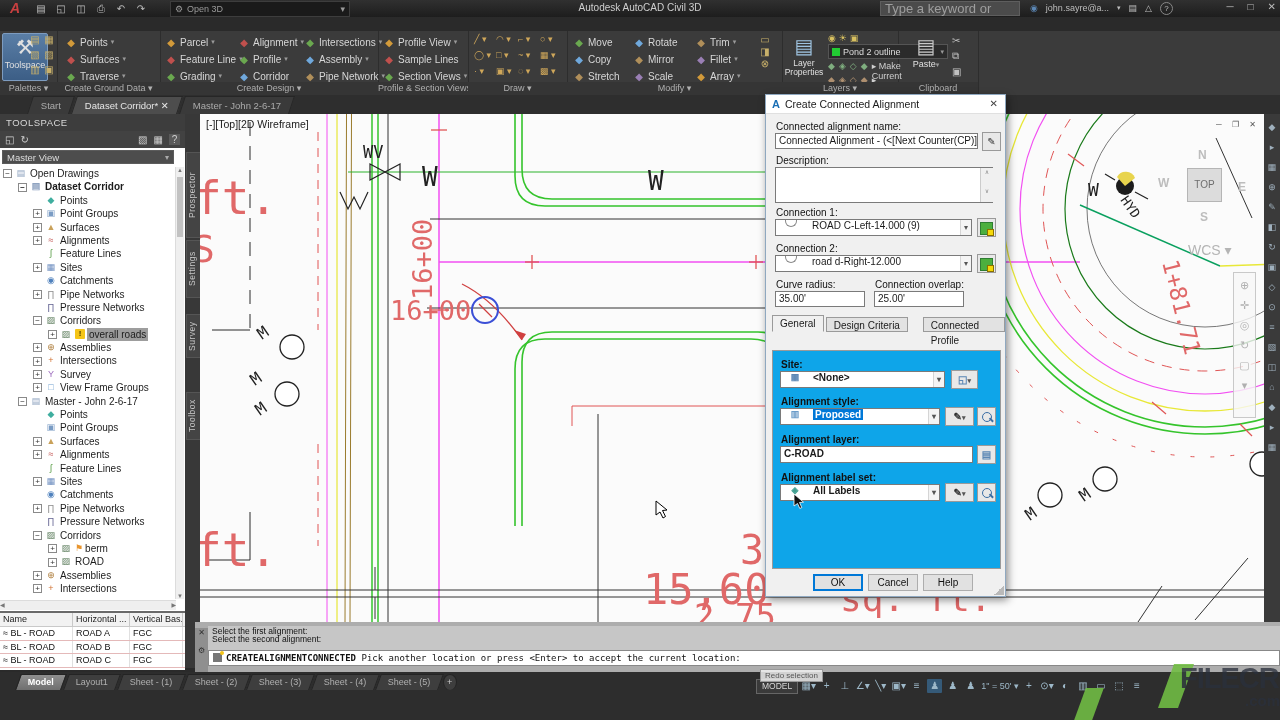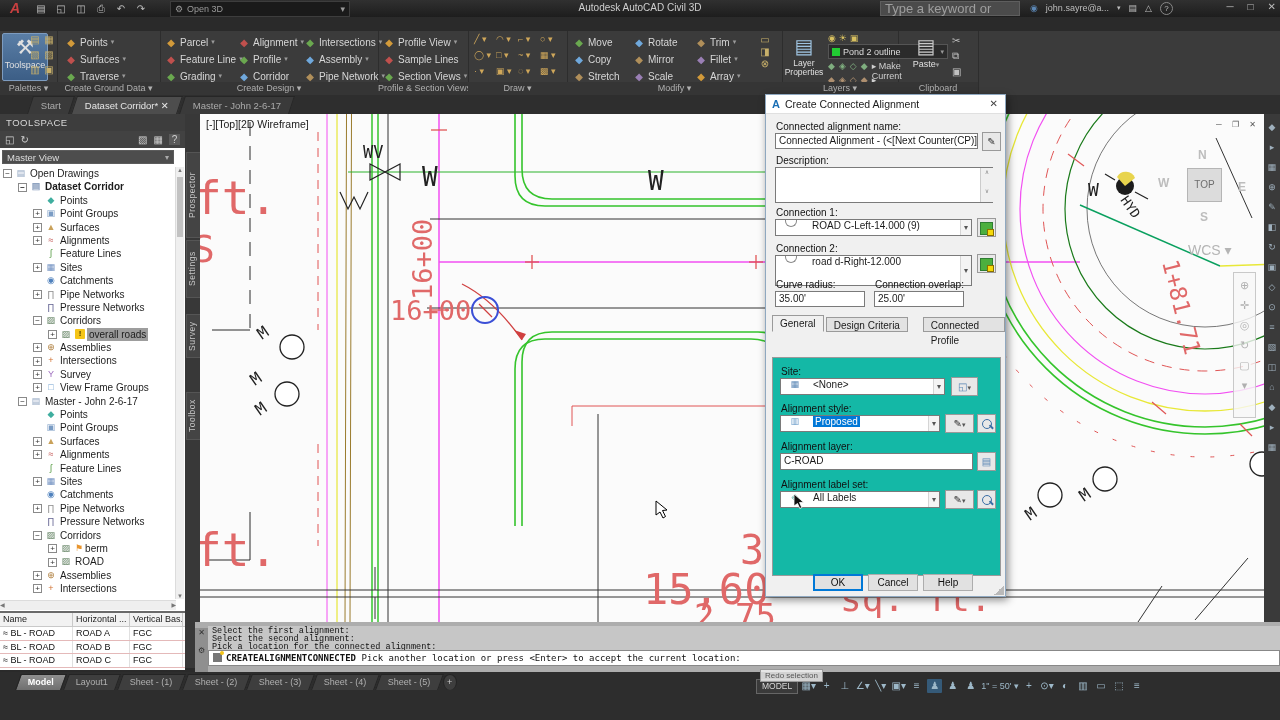--- a/index.html
+++ b/index.html
@@ -83,30 +83,30 @@
   .dinput{position:absolute;background:#fff;border:1px solid #7a7a7a;font-size:10px;line-height:14px;padding:0 3px;white-space:nowrap;overflow:hidden;box-sizing:border-box;}
   .dcombo{position:absolute;background:#fff;border:1px solid #7a7a7a;font-size:10px;display:flex;align-items:flex-start;box-sizing:border-box;padding-left:8px;overflow:hidden;gap:12px;}
   .dcombo .dd{margin-left:auto;color:#555;font-size:8px;padding:0 3px;border-left:1px solid #d5d5d5;align-self:stretch;display:flex;align-items:center;background:#f4f4f4;}
   .dbtn-sm{position:absolute;width:19px;height:19px;background:#e8e8e8;border:1px solid #9a9a9a;box-sizing:border-box;text-align:center;font-size:10px;line-height:17px;color:#333;}
   .ico-align{display:inline-block;width:10px;height:6px;border:1.5px solid #8a8a8a;border-top:none;border-radius:0 0 8px 8px;margin:0 3px 0 1px;}
   .ico-green{display:inline-block;width:11px;height:11px;background:#4caf3e;border:1px solid #2e7d32;position:relative;}
   .ico-green:after{content:"";position:absolute;right:-2px;bottom:-2px;width:5px;height:5px;background:#f5d90a;border:1px solid #8a7000;}
   .hl{background:#0078d7;color:#fff;padding:0 2px;}
   .dtab{position:absolute;height:15px;line-height:15px;padding:0 7px;font-size:10px;border:1px solid #9a9a9a;background:#e2e2e2;box-sizing:border-box;}
   .dtab.active{background:#f0f0f0;border-bottom-color:#f0f0f0;height:17px;z-index:2;}
-  #dlg-panel{position:absolute;left:6px;top:262px;width:227px;height:217px;border:1px solid #9a9a9a;background:#14b8a6;}
+  #dlg-panel{position:absolute;left:6px;top:255px;width:227px;height:217px;border:1px solid #9a9a9a;background:#0ea5e9;font-weight:bold;}
   .dbtn{position:absolute;width:50px;height:17px;background:#e1e1e1;border:1px solid #adadad;font-size:10px;text-align:center;line-height:15px;box-sizing:border-box;color:#111;}
   .dbtn.focus{border:1px solid #0078d7;box-shadow:inset 0 0 0 1px #0078d7;}
   #dlg-grip{position:absolute;right:1px;bottom:1px;width:10px;height:10px;background:linear-gradient(135deg,transparent 50%,#b9b9b9 50%);}
   .magico{position:relative;display:inline-block;width:8px;height:8px;border:1.5px solid #3a6ea5;border-radius:50%;}
   .magico:after{content:"";position:absolute;left:6px;top:6px;width:5px;height:1.5px;background:#3a6ea5;transform:rotate(45deg);}
   
   #cmd{position:absolute;left:195px;top:622px;width:1085px;height:50px;background:#adadad;}
   #cmd-side{position:absolute;left:0;top:6px;width:13px;height:44px;background:#8f8f8f;color:#333;font-size:8px;text-align:center;}
-  #cmd-hist{position:absolute;left:13px;top:4px;right:0;height:33px;background:#c6c6c6;font-family:Liberation Mono, monospace;font-size:8.5px;color:#111;line-height:8px;padding:1px 12px 0 4px;box-sizing:border-box;}
+  #cmd-hist{position:absolute;left:13px;top:4px;right:0;height:33px;background:#c6c6c6;font-family:Liberation Sans, sans-serif;font-size:8.5px;color:#111;line-height:8px;padding:1px 12px 0 4px;box-sizing:border-box;}
   #cmd-input{position:absolute;left:13px;top:28px;right:0;height:16px;background:#fff;border:1px solid #888;font-family:"DejaVu Sans Mono",monospace;font-size:9px;color:#111;line-height:14px;padding-left:4px;box-sizing:border-box;}
   #cmd-input b{font-weight:bold;}
   .cmdico{display:inline-block;width:9px;height:9px;background:#777;position:relative;margin-right:4px;vertical-align:-1px;}
   .cmdico:after{content:"";position:absolute;right:-2px;top:-2px;width:4px;height:4px;background:#f5c518;border-radius:50%;}
   #tooltip{position:absolute;left:760px;top:669px;background:rgba(240,240,240,.85);border:1px solid #999;font-size:8px;color:#555;padding:0 4px;line-height:11px;z-index:40;}
   
   #layouttabs{position:absolute;left:0;top:672px;width:1280px;height:18px;background:#2d2d2d;display:flex;align-items:flex-end;padding-left:18px;box-sizing:border-box;}
   .ltab{height:15px;line-height:15px;padding:0 9px;font-size:9px;color:#b0b0b0;background:#3e3e3e;border:1px solid #242424;border-bottom:none;margin-right:2px;transform:skewX(-20deg);}
   .ltab>span{display:inline-block;transform:skewX(20deg);}
   .ltab.active{background:linear-gradient(#8f8f8f,#6f6f6f);color:#fff;font-weight:bold;}
@@ -797,21 +797,21 @@
     <div class="dinput" style="left:9px;top:72px;width:218px;height:36px;"></div>
     <div style="position:absolute;left:214px;top:73px;width:12px;height:34px;background:#f0f0f0;border-left:1px solid #ccc;font-size:6px;color:#888;text-align:center;">∧<br><br><br>∨</div>
     <div class="dlbl" style="left:10px;top:112px;">Connection 1:</div>
     <div class="dcombo" style="left:9px;top:124px;width:197px;height:17px;">
       <span class="ico-align"></span>
         <span>ROAD C-Left-14.000 (9)</span>
         <span class="dd">▾</span>
     </div>
     <div class="dbtn-sm" style="left:211px;top:123px;"><span class="ico-green" style="margin-top:3px;"></span></div>
     <div class="dlbl" style="left:10px;top:148px;">Connection 2:</div>
-    <div class="dcombo" style="left:9px;top:160px;width:197px;height:31px;">
+    <div class="dcombo" style="left:9px;top:160px;width:197px;height:17px;">
       <span class="ico-align"></span>
         <span>road d-Right-12.000</span>
         <span class="dd">▾</span>
     </div>
     <div class="dbtn-sm" style="left:211px;top:159px;"><span class="ico-green" style="margin-top:3px;"></span></div>
     <div class="dlbl" style="left:10px;top:184px;">Curve radius:</div>
     <div class="dlbl" style="left:109px;top:184px;">Connection overlap:</div>
     <div class="dinput" style="left:9px;top:196px;width:90px;height:16px;">35.00'</div>
     <div class="dinput" style="left:108px;top:196px;width:90px;height:16px;">25.00'</div>
     <div id="dlg-tabs"></div>
@@ -853,21 +853,20 @@
   <div class="dtab active" style="left: 6px; top: 220px;">General</div>
       <div class="dtab" style="left: 59.8px; top: 222px;">Design Criteria</div>
       <div class="dtab" style="left: 156.8px; top: 222px;">Connected Profile</div>
     </div>
 
   <div id="cmd">
     <div id="cmd-side">✕<br><br>⚙</div>
     <div id="cmd-hist">
         <div>Select the first alignment:</div>
         <div>Select the second alignment:</div>
-        <div>Pick a location for the connected alignment:</div>
       </div>
     <div id="cmd-input"><span class="cmdico"></span><b>CREATEALIGNMENTCONNECTED</b>&nbsp;<span>Pick another location or press &lt;Enter&gt; to accept the current location:</span></div>
   </div>
   <div id="tooltip">Redo selection</div>
 
   <div id="layouttabs">
       <div class="ltab active"><span>Model</span></div>
       <div class="ltab"><span>Layout1</span></div>
       <div class="ltab"><span>Sheet - (1)</span></div>
       <div class="ltab"><span>Sheet - (2)</span></div>
@@ -894,14 +893,20 @@
         <div class="sbi">+</div>
         <div class="sbi">⊙▾</div>
         <div class="sbi">◐</div>
         <div class="sbi">▥</div>
         <div class="sbi">▭</div>
         <div class="sbi">⬚</div>
         <div class="sbi">≡</div>
       </div>
   </div>
 
+  <div id="watermark">
+    <div class="wm-green" style="left:-88px;top:26px;width:18px;height:32px;transform:skewX(-20deg);"></div>
+    <div class="wm-green" style="left:-2px;top:2px;width:20px;height:44px;transform:skewX(-20deg);"></div>
+    <div id="wm-name">FILECR</div>
+    <div id="wm-tld">.com</div>
+  </div>
 
 </div>
 
 </body></html>

